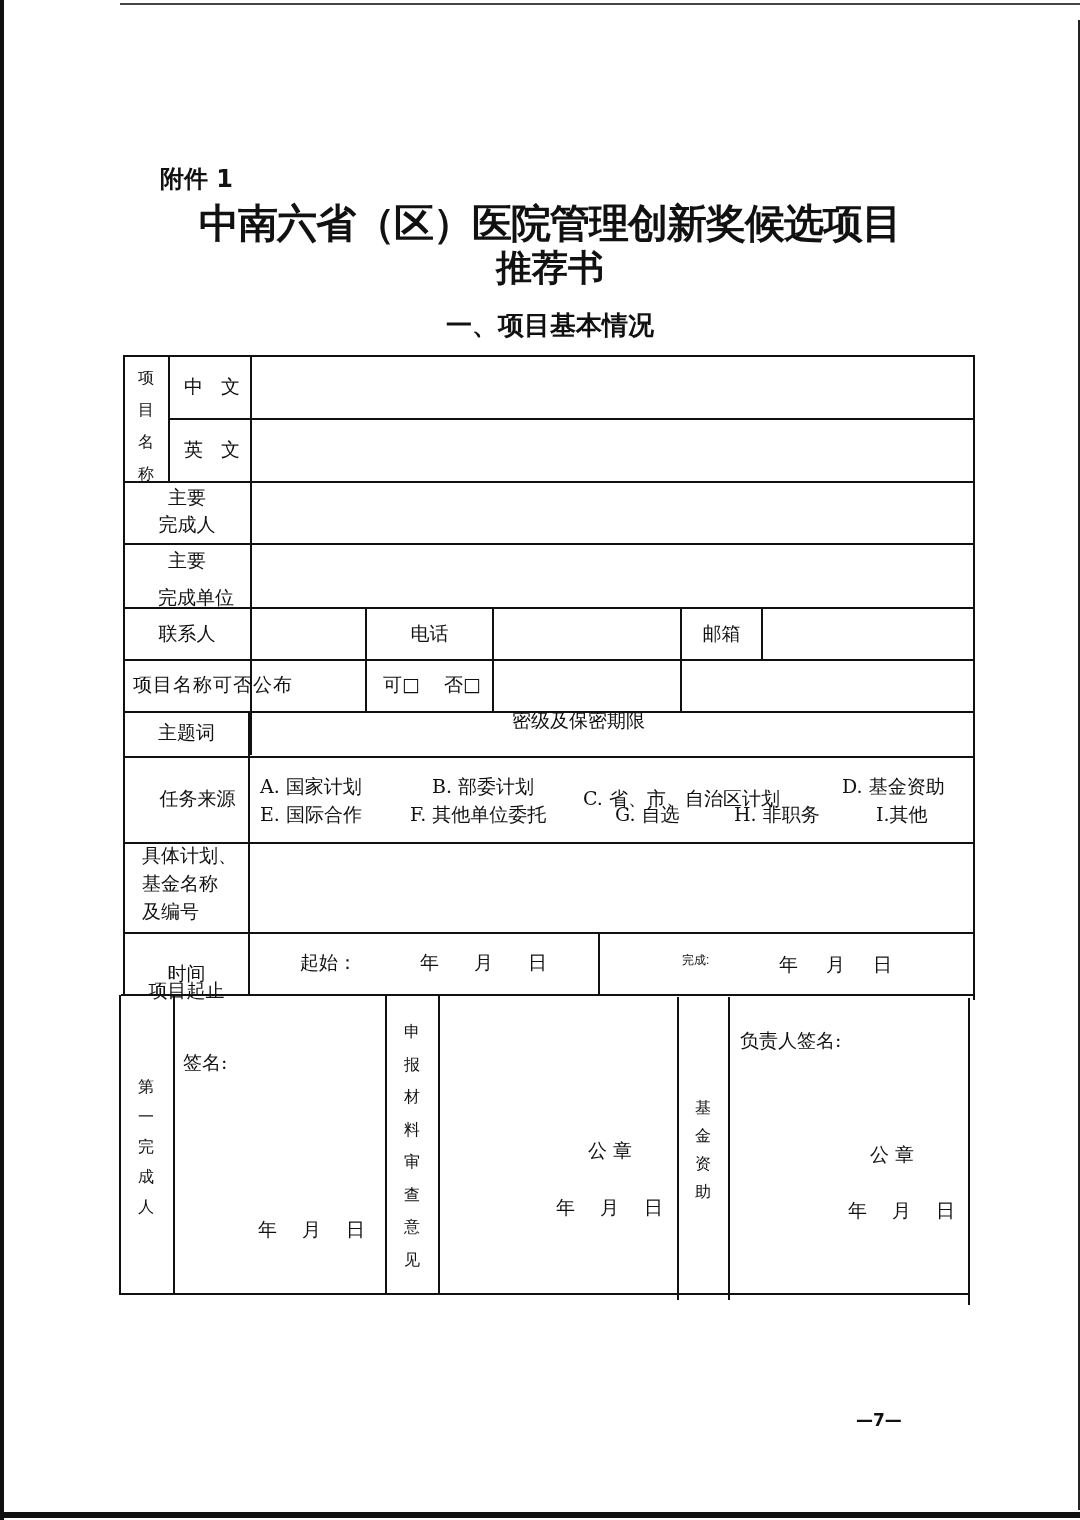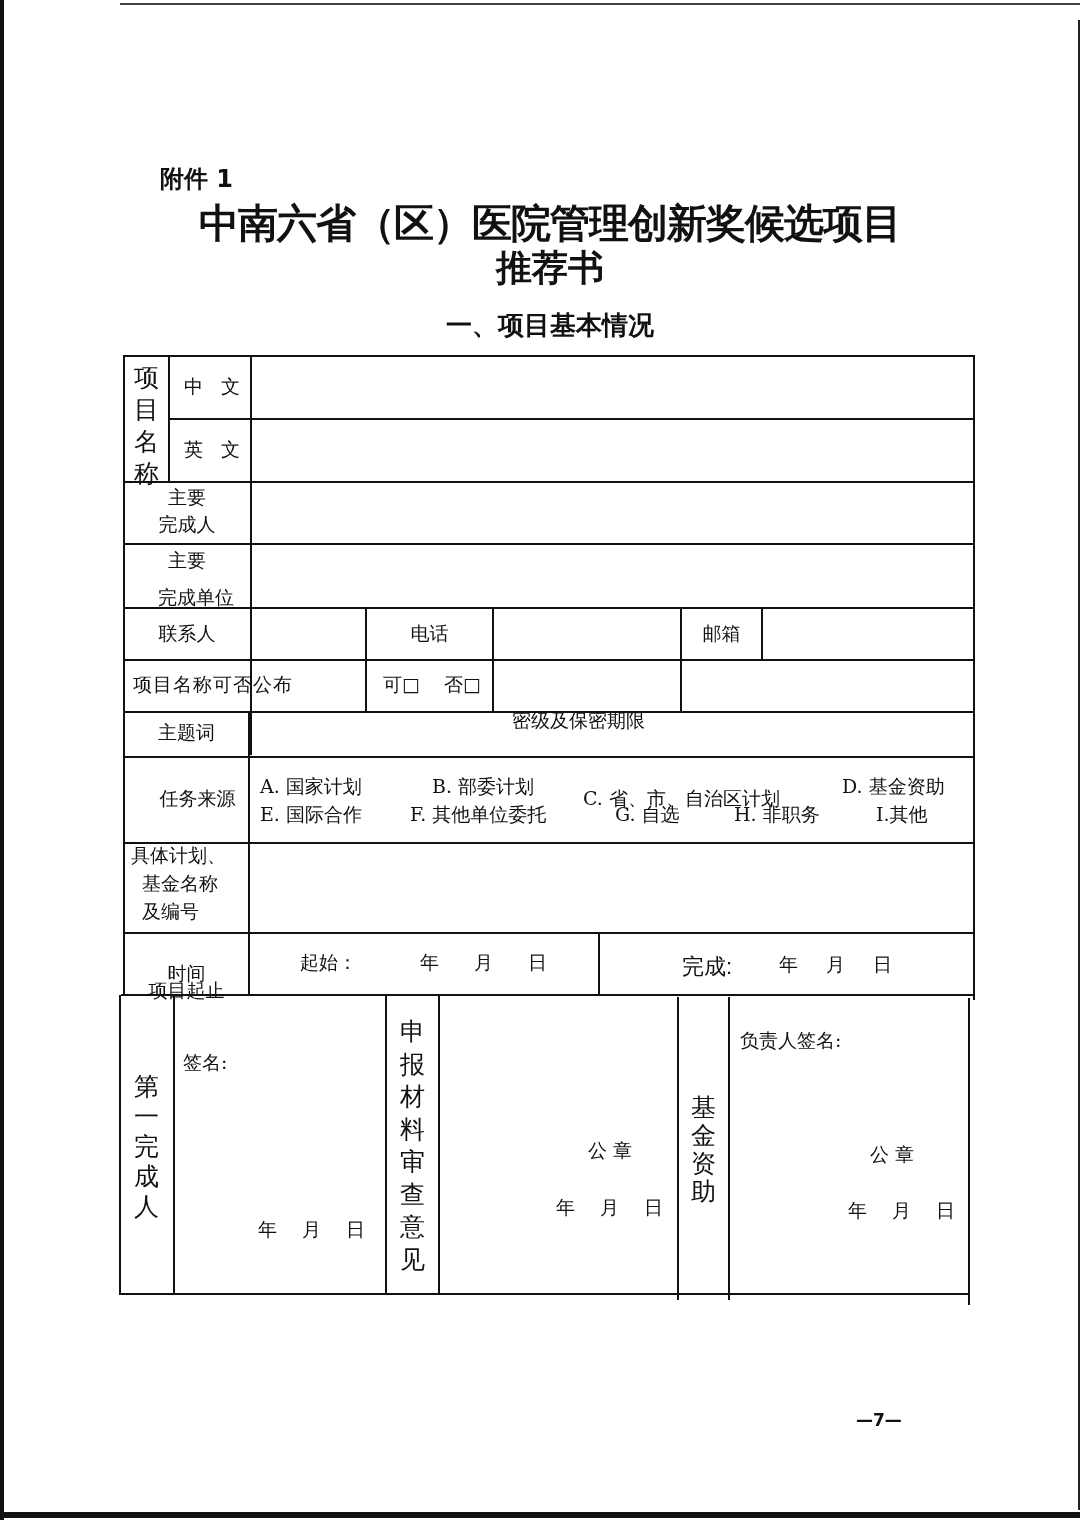--- a/index.html
+++ b/index.html
@@ -12,21 +12,21 @@
   .abs { position:absolute; }
   .attach { left:160px; top:163px; font-family:"DejaVu Sans","Liberation Sans",sans-serif; font-size:24px; font-weight:bold; }
   .title1 { left:0; width:1100px; top:196px; text-align:center; font-size:40px; font-weight:bold; letter-spacing:-1px; font-family:"DejaVu Serif",serif; }
   .title2 { left:0; width:1100px; top:244px; text-align:center; font-size:36px; font-weight:bold; font-family:"DejaVu Serif",serif; }
   .section { left:0; width:1100px; top:308px; text-align:center; font-size:26px; font-weight:bold; font-family:"DejaVu Sans","Liberation Sans",sans-serif; }
   .ln { position:absolute; background:#111; }
   .h { height:2px; }
   .v { width:2px; }
   .t { position:absolute; font-size:19px; line-height:1.35; white-space:nowrap; }
   .c { text-align:center; }
-  .vert { position:absolute; font-size:25px; width:24px; text-align:center; line-height:32px; white-space:normal; word-break:break-all; }
+  .vert { position:absolute; font-size:16px; width:24px; text-align:center; line-height:32px; white-space:normal; word-break:break-all; }
   .cell-input { position:absolute; }
   .pagenum { left:856px; top:1410px; font-family:"DejaVu Sans",sans-serif; font-size:17px; font-weight:bold; }
 </style>
 </head>
 <body>
 
 <div class="scan-left"></div>
 <div class="scan-right"></div>
 <div class="scan-top"></div>
 <div class="scan-bottom"></div>
@@ -110,32 +110,32 @@
 <div class="t" style="left:260px;top:774px;">A. 国家计划</div>
 <div class="t" style="left:432px;top:774px;">B. 部委计划</div>
 <div class="t" style="left:583px;top:774px;margin-top:12px;">C. 省、市、自治区计划</div>
 <div class="t" style="left:842px;top:774px;">D. 基金资助</div>
 <div class="t" style="left:260px;top:802px;">E. 国际合作</div>
 <div class="t" style="left:410px;top:802px;">F. 其他单位委托</div>
 <div class="t" style="left:615px;top:802px;">G. 自选</div>
 <div class="t" style="left:734px;top:802px;">H. 非职务</div>
 <div class="t" style="left:876px;top:802px;">I.其他</div>
 
-<div class="t" style="left:131px;top:843px;">具体计划、</div>
+<div class="t" style="left:142px;top:843px;">具体计划、</div>
 <div class="t" style="left:142px;top:871px;">基金名称</div>
 <div class="t" style="left:142px;top:899px;">及编号</div>
 <div class="cell-input" style="left:252px;top:846px;width:719px;height:84px;"></div>
 
 <div class="t c" style="left:125px;width:123px;top:934px;margin-top:44px;">项目起止</div>
 <div class="t c" style="left:125px;width:123px;top:961px;">时间</div>
 <div class="t" style="left:300px;top:950px;">起始：</div>
 <div class="t" style="left:420px;top:950px;">年</div>
 <div class="t" style="left:474px;top:950px;">月</div>
 <div class="t" style="left:528px;top:950px;">日</div>
-<div class="t" style="left:682px;top:952px;font-family:Liberation Sans, sans-serif;font-size:22px;">完成:</div>
+<div class="t" style="left:682px;top:952px;font-family:Liberation Sans, sans-serif;font-size:12px;">完成:</div>
 <div class="t" style="left:779px;top:952px;">年</div>
 <div class="t" style="left:826px;top:952px;">月</div>
 <div class="t" style="left:873px;top:952px;">日</div>
 
 <div class="vert" style="left:134px;top:1072px;line-height:30px;">第一完成人</div>
 <div class="t" style="left:183px;top:1050px;">签名:</div>
 <div class="cell-input" style="left:178px;top:1080px;width:204px;height:120px;"></div>
 <div class="t" style="left:258px;top:1217px;">年</div>
 <div class="t" style="left:302px;top:1217px;">月</div>
 <div class="t" style="left:346px;top:1217px;">日</div>

